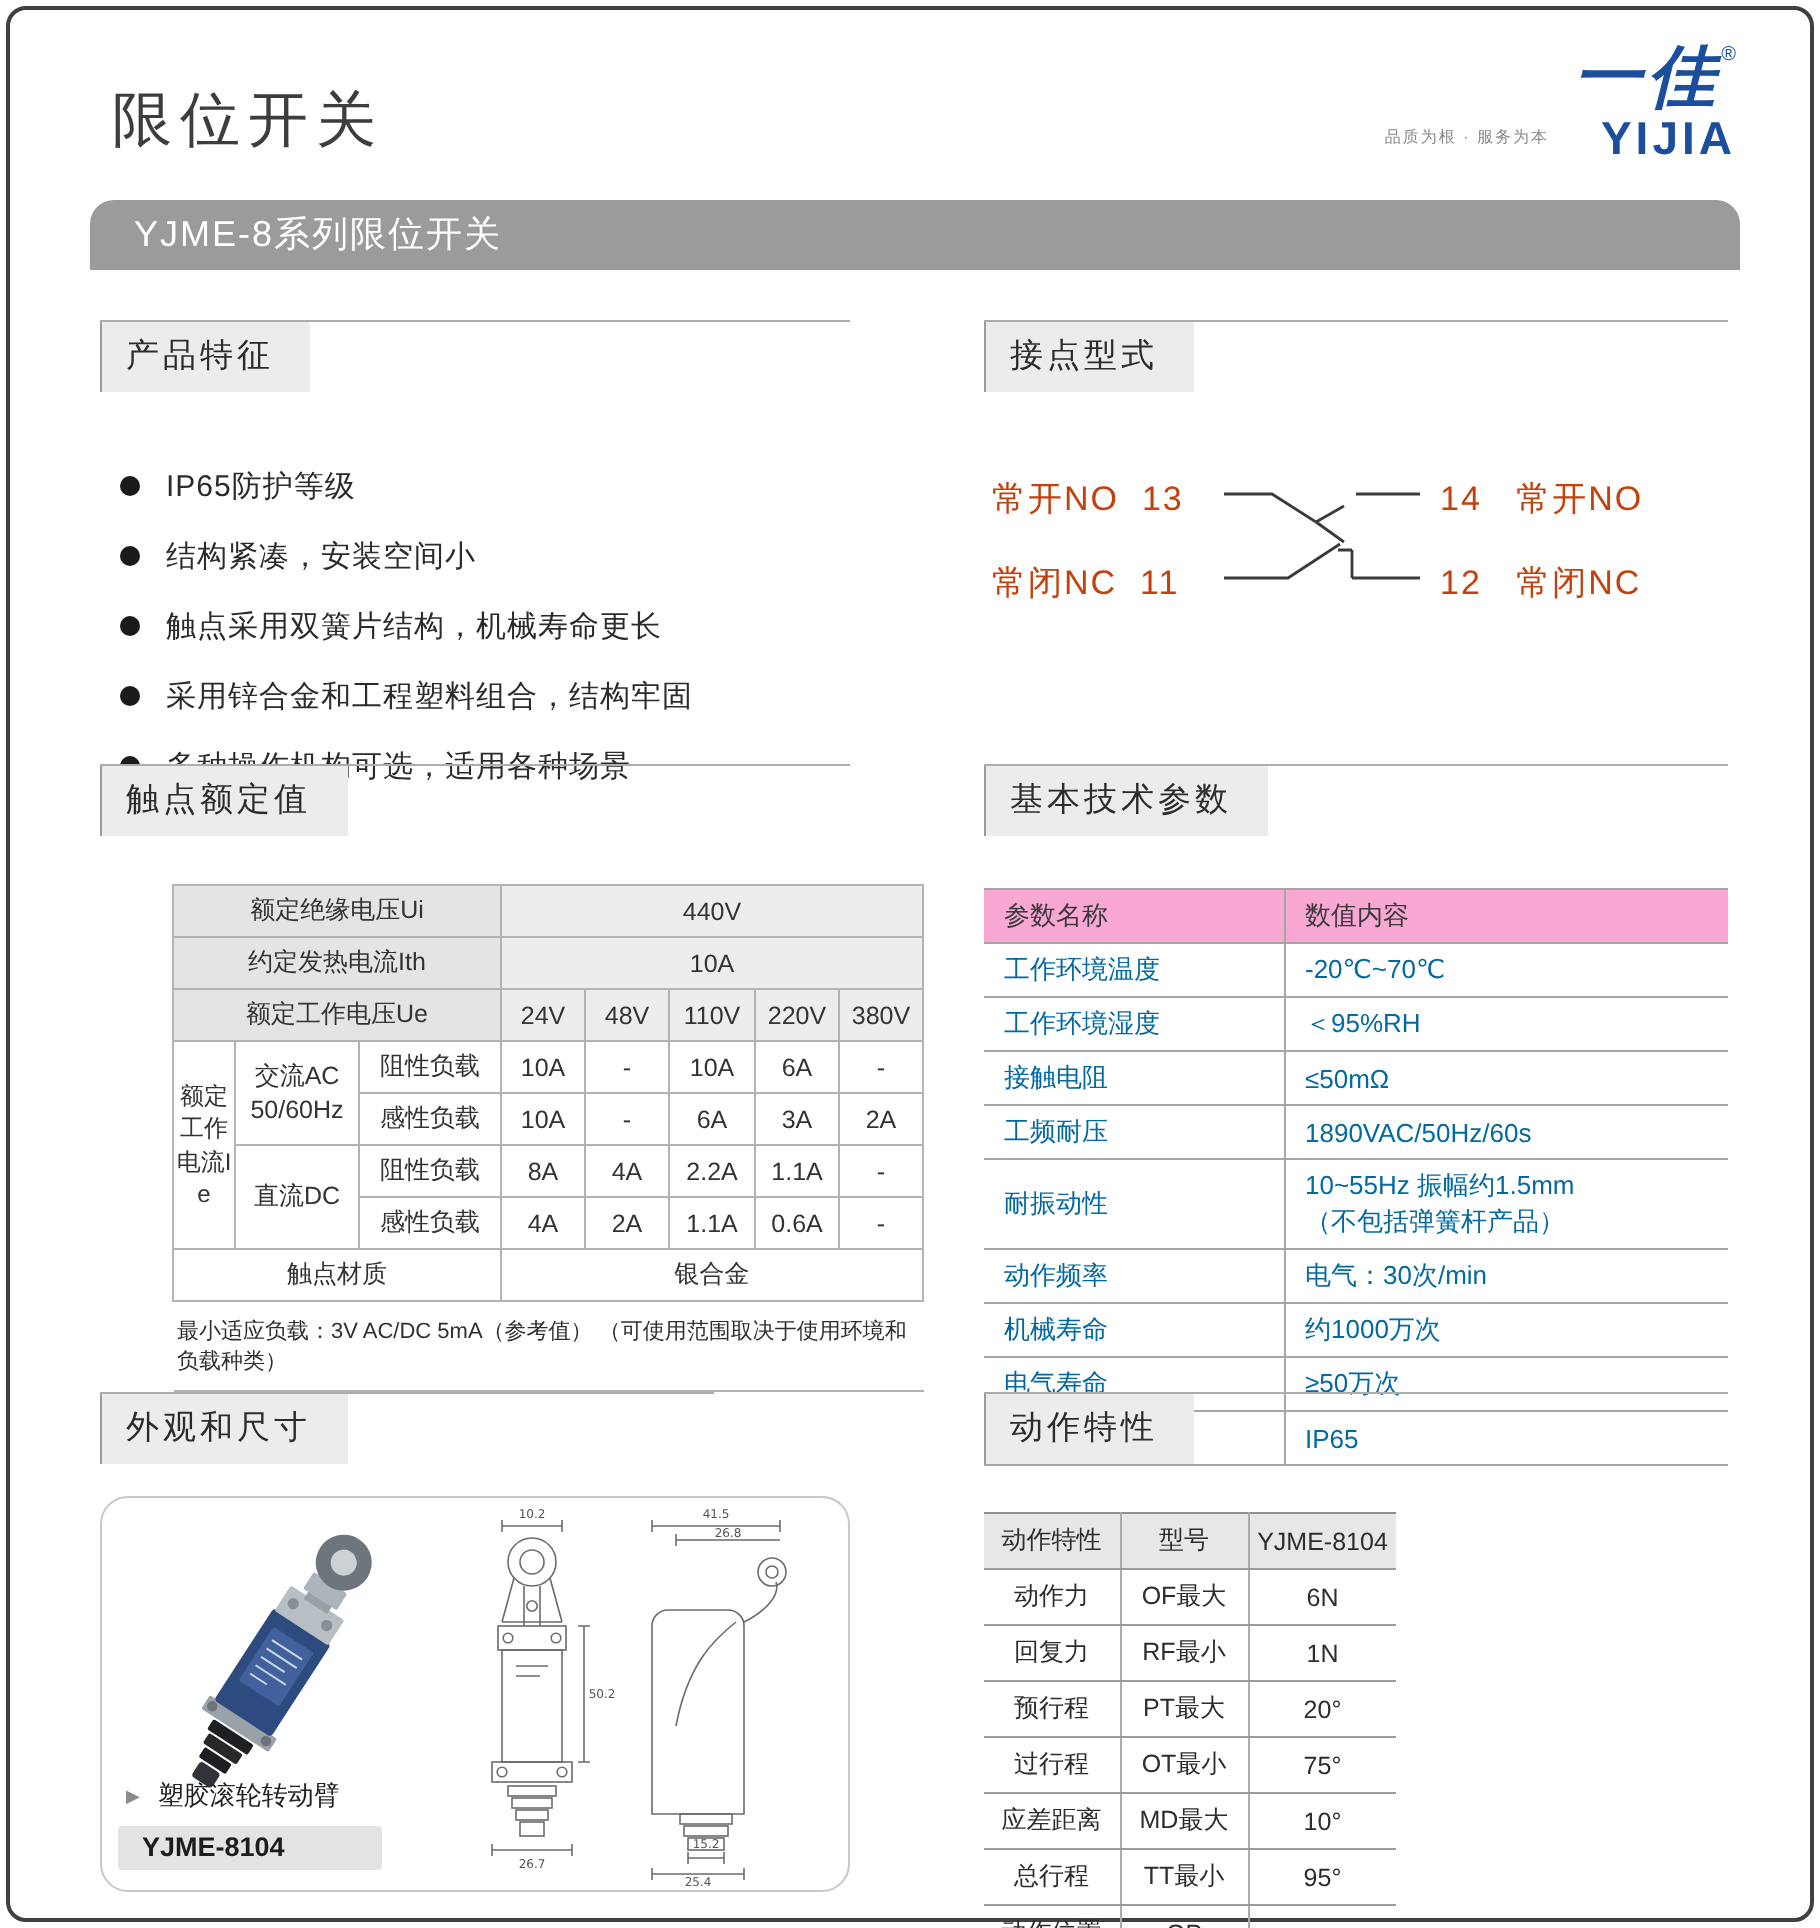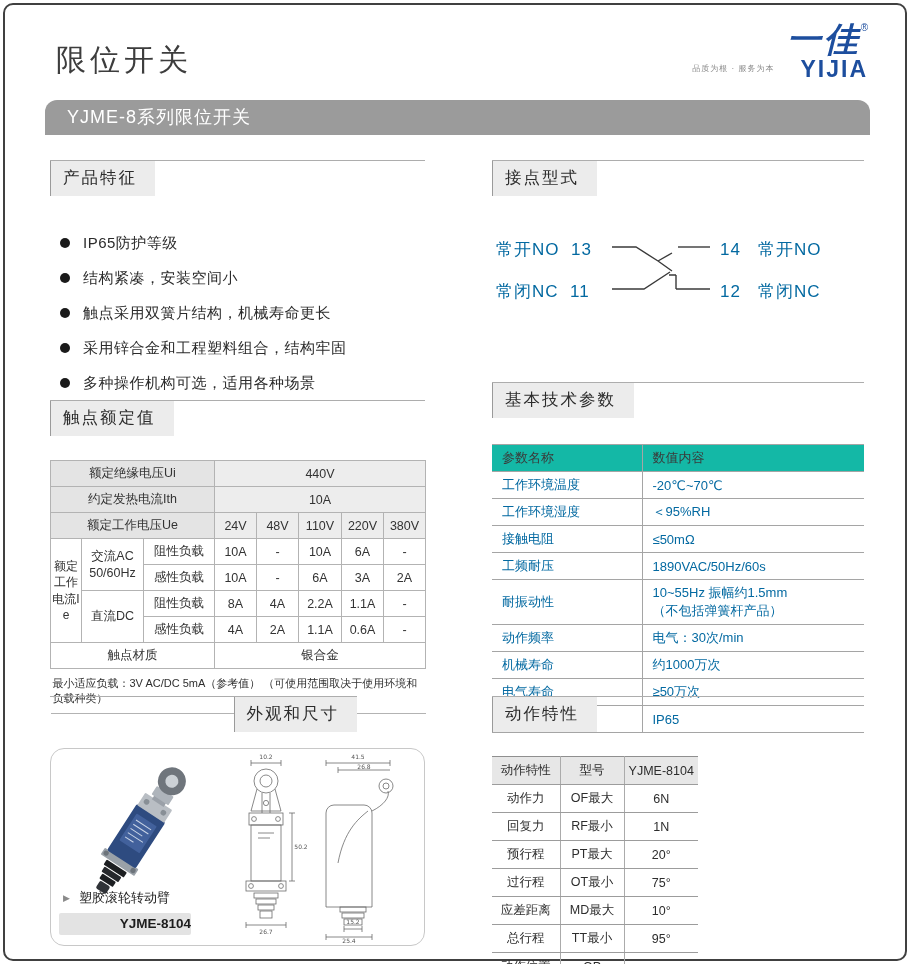--- a/index.html
+++ b/index.html
@@ -21,52 +21,52 @@
     border-radius:12px 12px 0 0; color:#fff; font-size:18px; line-height:35px; padding-left:22px; letter-spacing:1px; }
 
   
   .section { position:absolute; }
   .sec-head { border-top:1px solid #adadad; }
   .sec-chip { display:inline-block; background:#ececec; border-left:1px solid #9a9a9a;
     padding:6px 18px 7px 12px; font-size:16.5px; color:#2c2c2c; letter-spacing:2px; }
 
   #sec-features   { left:50px;  top:160px; width:375px; }
   #sec-contact    { left:492px; top:160px; width:372px; }
-  #sec-ratings    { left:50px;  top:400px; width:375px; }
+  #sec-ratings    { left:50px;  top:382px; width:375px; }
   #sec-tech       { left:492px; top:382px; width:372px; }
-  #sec-appearance { left:50px;  top:696px; width:307px;text-align:right; }
+  #sec-appearance { left:50px;  top:696px; width:307px; }
   #sec-action     { left:492px; top:696px; width:372px; }
 
   
   .feature-list { list-style:none; margin:38px 0 0 10px; }
   .feature-list li { display:flex; align-items:flex-start; gap:13px; font-size:15px; color:#2b2b2b; margin-bottom:16px; letter-spacing:0.5px; }
   .bullet { width:10px; height:10px; border-radius:50%; background:#1a1a1a; flex:none; margin-top:4px; }
 
   
-  .circuit { position:relative; margin-top:34px; height:86px; font-size:17px; color:#0369a1; }
+  .circuit { position:relative; margin-top:34px; height:86px; font-size:17px; color:#c2410c; }
   .c-label { position:absolute; white-space:pre; letter-spacing:1px; }
   .c-13 { left:4px;  top:8px; }  .c-14 { left:228px; top:8px; }
   .c-11 { left:4px;  top:50px; } .c-12 { left:228px; top:50px; }
   .c-svg { position:absolute; left:118px; top:0; }
 
   
   table { border-collapse:collapse; }
-  .ratings-table { margin-top:24px; width:375px; font-size:12.5px; color:#333; table-layout:fixed; }
+  .ratings-table { margin-top:24px; width:375px; font-size:12.5px; color:#333; table-layout:fixed;margin-left:36px; }
   .ratings-table td { border:1px solid #b3b3b3; text-align:center; padding:4px 1px; }
   .ratings-table tr.gray td.lbl { background:#e4e4e4; }
   .ratings-table tr.gray td.val { background:#ededed; }
   .ratings-table .vert { word-break:break-all; line-height:1.35; padding:2px 1px; font-size:12px; }
   .ratings-table .wrap { line-height:1.3; padding:2px 1px; }
   .ratings-table tr.foot td { border-left:none; border-right:none; text-align:left; font-size:11px; padding:7px 2px; color:#2f2f2f; }
 
   
   .tech-table { margin-top:26px; width:372px; font-size:13px; border-top:1px solid #a5a5a5; table-layout:fixed; }
   .tech-table td { border-bottom:1px solid #a5a5a5; padding:4px 10px; text-align:left; color:#0369a1; }
   .tech-table td.k { width:150px; border-right:1px solid #a5a5a5; }
-  .tech-table tr.th td { background:#14b8a6; color:#3a3a3a; }
+  .tech-table tr.th td { background:#f9a8d4; color:#3a3a3a; }
   .tech-table .sub { display:block; }
 
   
   .app-card { margin-top:16px; width:375px; height:198px; border:1px solid #c8c8c8; border-radius:14px; position:relative; background:#fff; }
   .photo-svg { position:absolute; left:6px; top:4px; }
   .caption { position:absolute; left:12px; bottom:38px; display:flex; align-items:center; gap:9px; font-size:13px; color:#222; }
   .cap-arrow { color:#8a8a8a; font-size:9px; }
   .model-bar { position:absolute; left:8px; bottom:10px; width:132px; height:22px; background:#e3e3e3; border-radius:2px;
     font-size:13.5px; font-weight:bold; line-height:22px; padding-left:12px; color:#1c1c1c; }
   .draw-svg { position:absolute; right:2px; top:4px; }

